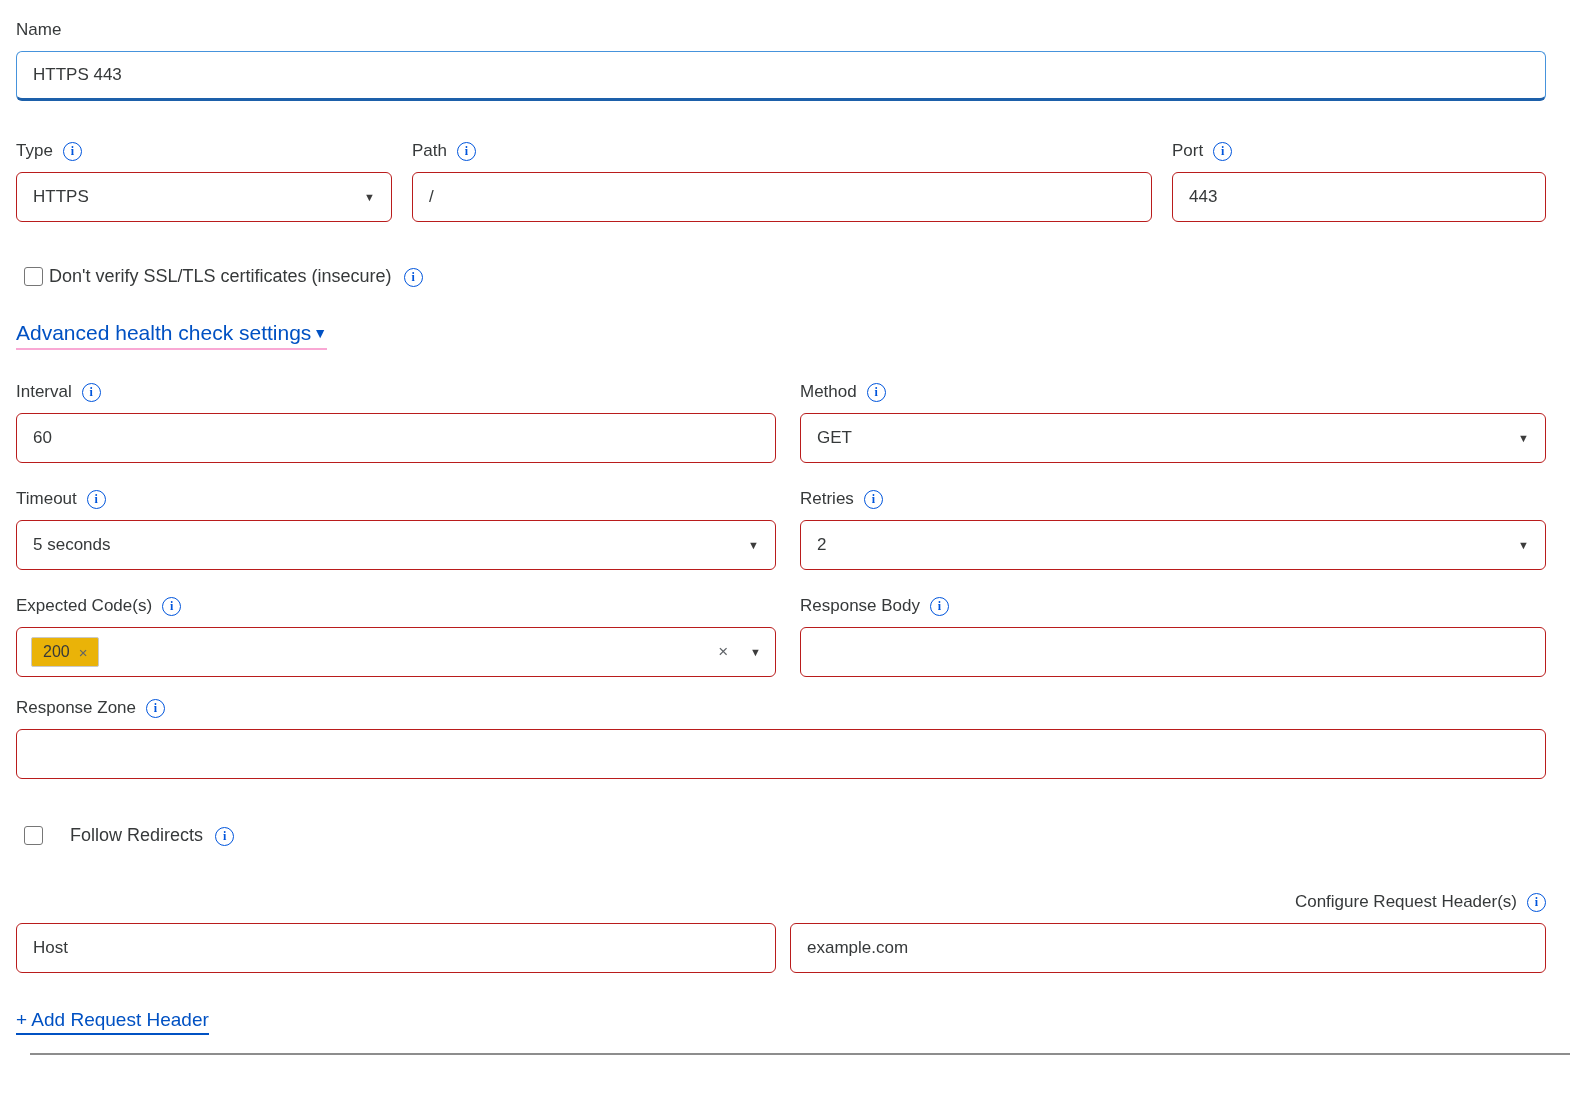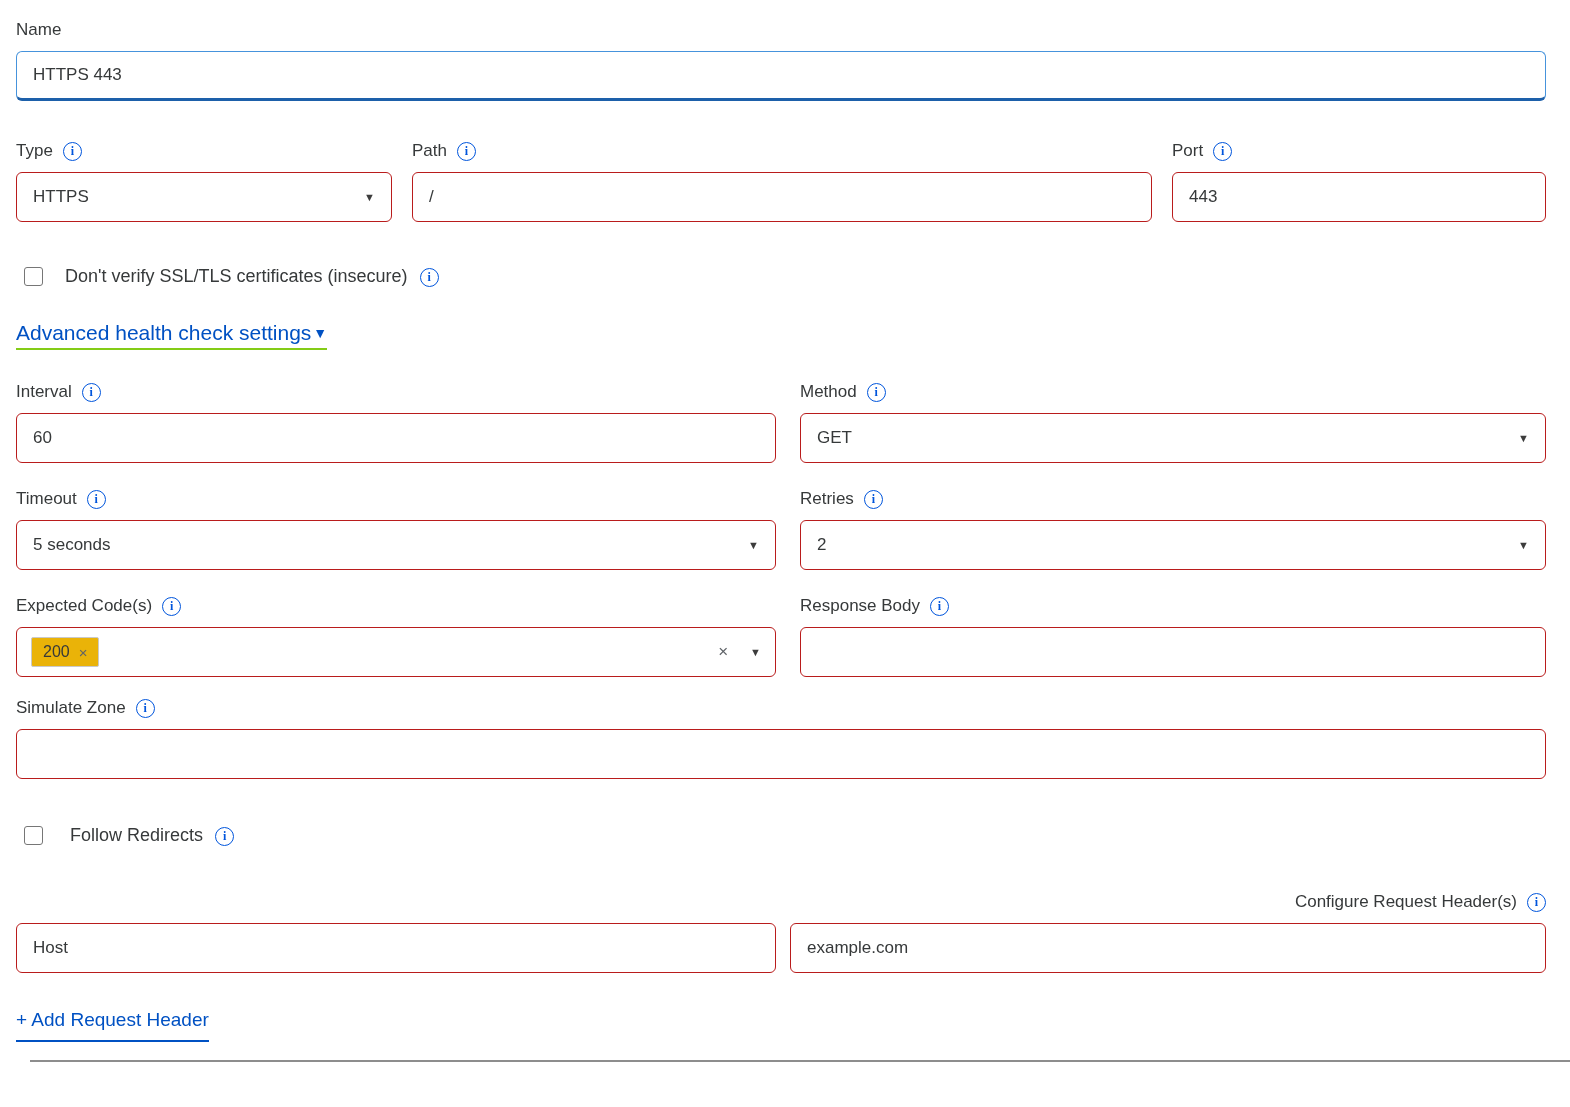--- a/index.html
+++ b/index.html
@@ -42,32 +42,32 @@
   .row3 { display:flex; gap:20px; margin-top:38px; }
   .col-type { width:376px; flex:0 0 auto; }
   .col-path { flex:1 1 auto; }
   .col-port { width:374px; flex:0 0 auto; }
 
   .cb-row { display:flex; align-items:center; margin-top:44px; padding-left:8px; }
   .checkbox {
     width:19px; height:19px; border:1.5px solid #767676; border-radius:3px;
     background:#fff; flex:0 0 auto; cursor:pointer;
   }
-  .cb-label { font-size:18px; color:#36393a; margin:0 12px 0 22px; }
+  .cb-label { font-size:18px; color:#36393a; margin:0 12px 0 6px; }
   .cb-row.wide-gap .cb-label { margin-left:27px; }
 
   .text-link {
     display:inline-flex; align-items:center;
     color:#0051c3; font-size:21px; cursor:pointer;
-    border-bottom:2px solid #84cc16; padding-bottom:3px;
+    border-bottom:2px solid #f9a8d4; padding-bottom:3px;
     margin-top:34px;
   }
   .add-link {
     display:inline-block; color:#0051c3; font-size:19px; cursor:pointer;
-    border-bottom:2px solid #0051c3; padding-bottom:9px; margin-top:36px;
+    border-bottom:2px solid #0051c3; padding-bottom:2px; margin-top:36px;
   }
 
   .adv-grid {
     display:grid; grid-template-columns:760px 1fr; column-gap:14px; row-gap:19px;
     margin-top:30px;
     gap:24px;
   }
   .block { margin-top:19px; }
 
   .multiselect { padding:0 14px; justify-content:space-between; }
@@ -204,21 +204,21 @@
         <span class="label">Response Body</span>
         <span class="info-icon">i</span>
       </div>
       <input class="input" value="" style="">
     </div>
 
   </div>
 
   <div class="block">
     <div class="label-row">
-      <span class="label">Simulate Zone</span>
+      <span class="label">Response Zone</span>
       <span class="info-icon">i</span>
     </div>
     <input class="input" value="" style="">
   </div>
 
   <div class="cb-row wide-gap follow-row">
     <span class="checkbox"></span>
     <span class="cb-label">Follow Redirects</span>
     <span class="info-icon">i</span>
   </div>

